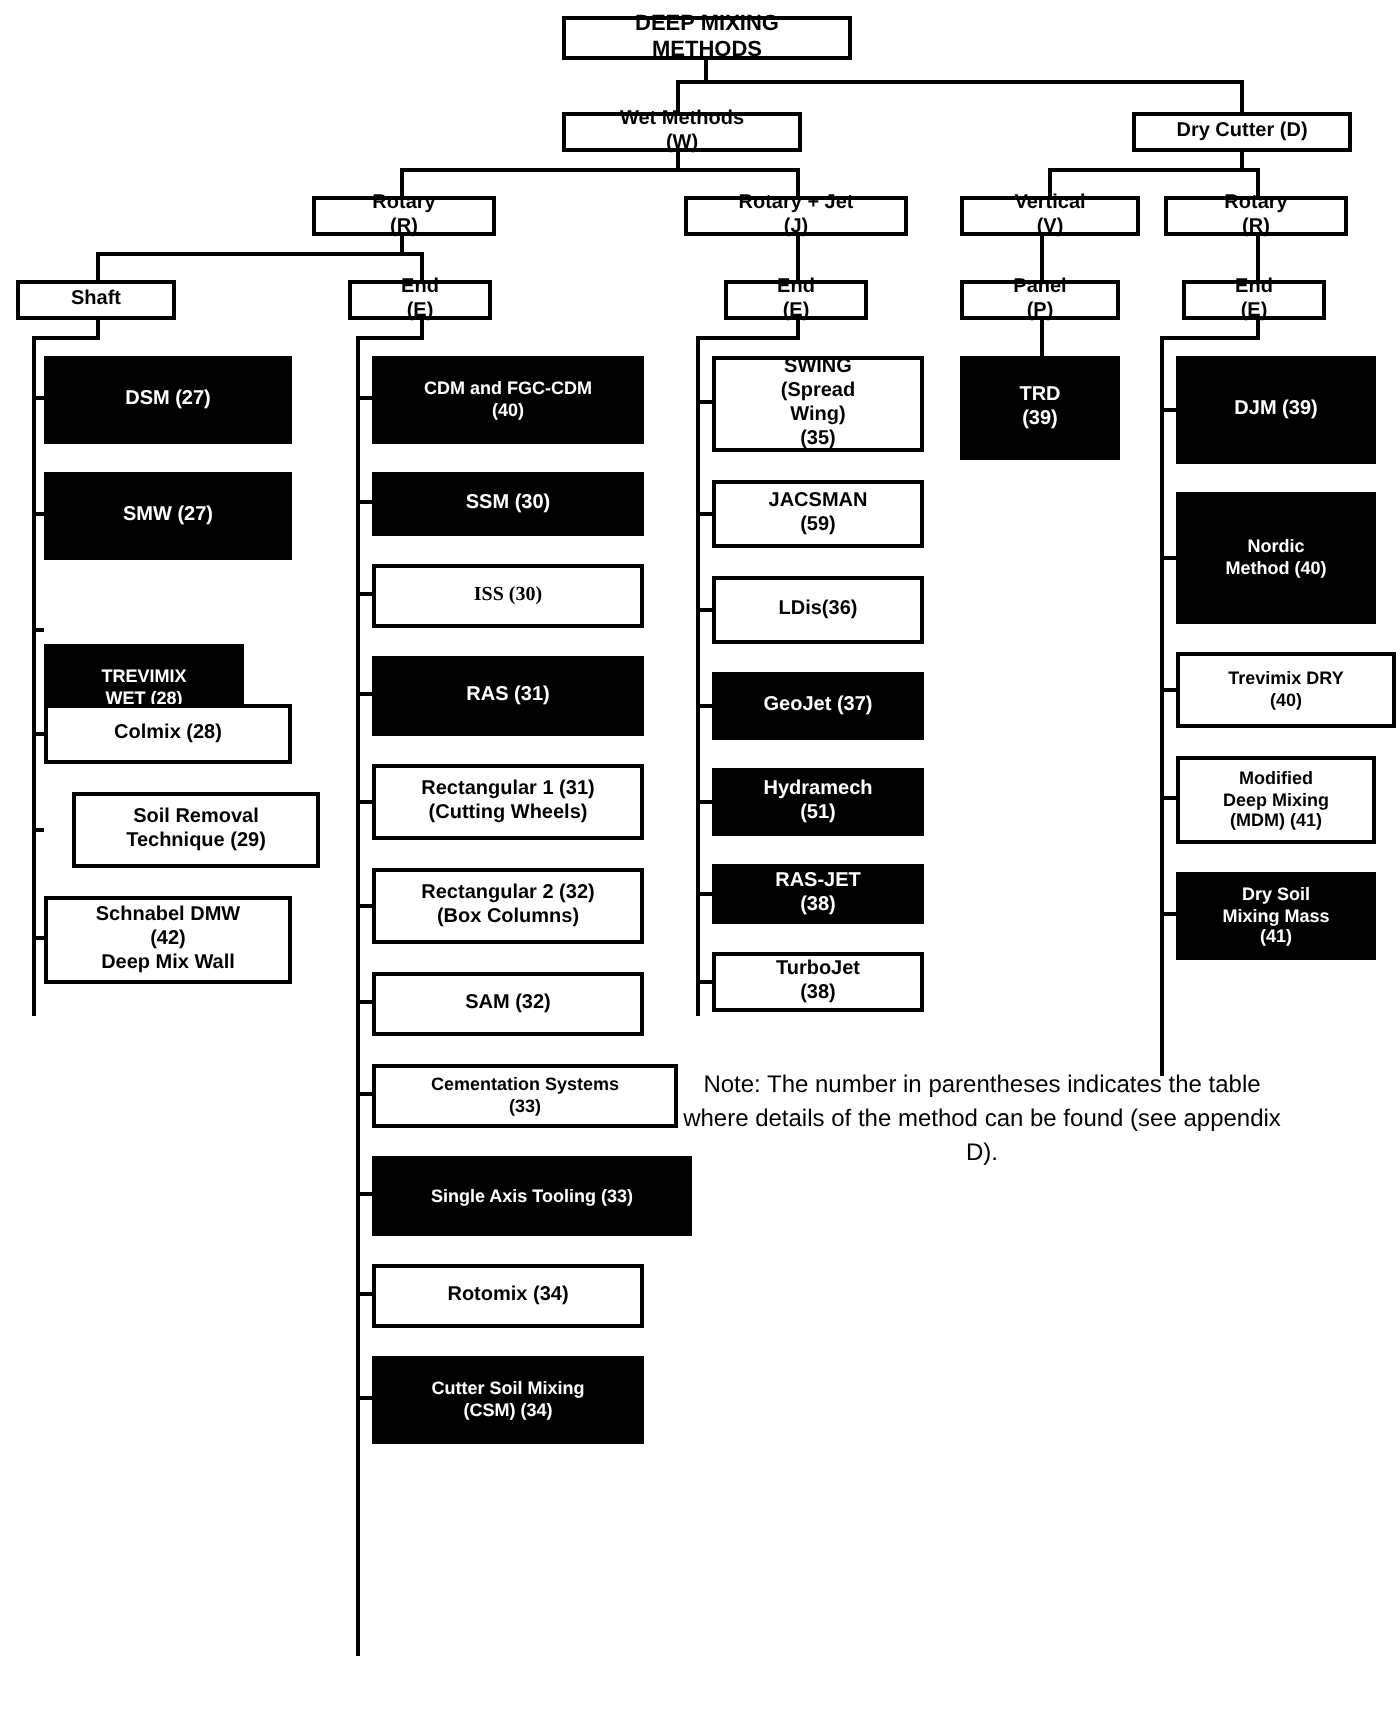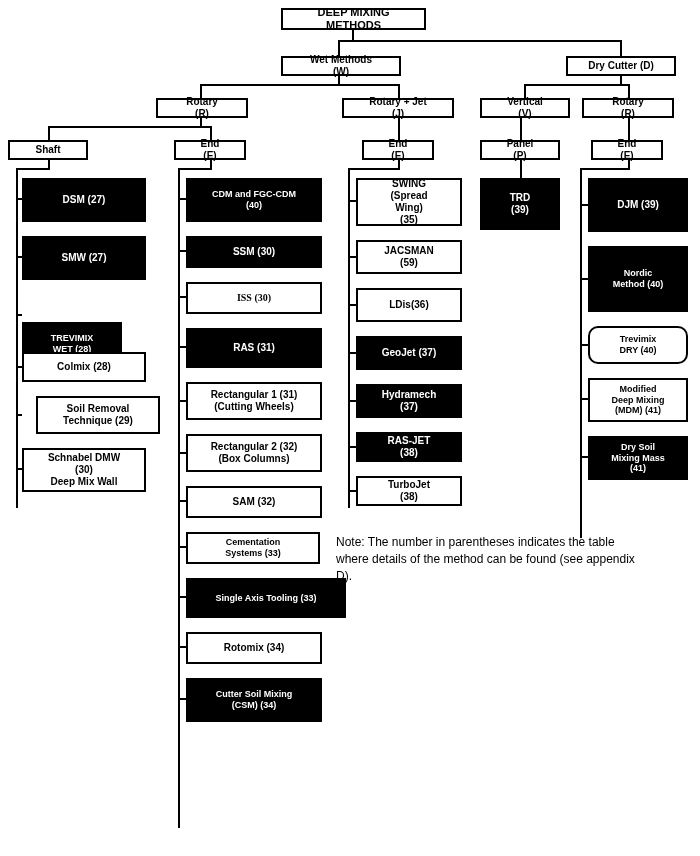--- a/index.html
+++ b/index.html
@@ -84,42 +84,42 @@
 
 <div class="line" style="left:48px;top:160px;width:2px;height:8px;"></div>
 <div class="line" style="left:16px;top:168px;width:34px;height:2px;"></div>
 <div class="line" style="left:16px;top:168px;width:2px;height:340px;"></div>
 
 <div class="box dark" style="left:22px;top:178px;width:124px;height:44px;">DSM (27)</div>
 <div class="box dark" style="left:22px;top:236px;width:124px;height:44px;">SMW (27)</div>
 <div class="box dark" style="left:22px;top:294px;width:100px;height:44px;font-size:9px;margin-top:28px;">TREVIMIX WET (28)</div>
 <div class="box" style="left:22px;top:352px;width:124px;height:30px;">Colmix (28)</div>
 <div class="box" style="left:22px;top:396px;width:124px;height:38px;margin-left:14px;">Soil Removal Technique (29)</div>
-<div class="box" style="left:22px;top:448px;width:124px;height:44px;white-space:pre-line;">Schnabel DMW (30)
+<div class="box" style="left:22px;top:448px;width:124px;height:44px;white-space:pre-line;">Schnabel DMW (42)
 Deep Mix Wall</div>
 
 <div class="line" style="left:16px;top:198px;width:6px;height:2px;"></div>
 <div class="line" style="left:16px;top:256px;width:6px;height:2px;"></div>
 <div class="line" style="left:16px;top:314px;width:6px;height:2px;"></div>
 <div class="line" style="left:16px;top:366px;width:6px;height:2px;"></div>
 <div class="line" style="left:16px;top:414px;width:6px;height:2px;"></div>
 <div class="line" style="left:16px;top:468px;width:6px;height:2px;"></div>
 
 <div class="line" style="left:210px;top:160px;width:2px;height:8px;"></div>
 <div class="line" style="left:178px;top:168px;width:34px;height:2px;"></div>
 <div class="line" style="left:178px;top:168px;width:2px;height:660px;"></div>
 
 <div class="box dark" style="left:186px;top:178px;width:136px;height:44px;font-size:9px;">CDM and FGC-CDM (40)</div>
 <div class="box dark" style="left:186px;top:236px;width:136px;height:32px;">SSM (30)</div>
 <div class="box" style="left:186px;top:282px;width:136px;height:32px;font-family:Liberation Serif, serif;">ISS (30)</div>
 <div class="box dark" style="left:186px;top:328px;width:136px;height:40px;">RAS (31)</div>
 <div class="box" style="left:186px;top:382px;width:136px;height:38px;">Rectangular 1 (31) (Cutting Wheels)</div>
 <div class="box" style="left:186px;top:434px;width:136px;height:38px;">Rectangular 2 (32) (Box Columns)</div>
 <div class="box" style="left:186px;top:486px;width:136px;height:32px;text-align:center;">SAM (32)</div>
-<div class="box" style="left:186px;top:532px;width:134px;height:32px;font-size:9px;">Cementation Systems (33)</div>
+<div class="box" style="left:186px;top:532px;width:153px;height:32px;font-size:9px;">Cementation Systems (33)</div>
 <div class="box dark" style="left:186px;top:578px;width:160px;height:40px;font-size:9px;">Single Axis Tooling (33)</div>
 <div class="box" style="left:186px;top:632px;width:136px;height:32px;">Rotomix   (34)</div>
 <div class="box dark" style="left:186px;top:678px;width:136px;height:44px;font-size:9px;">Cutter Soil Mixing (CSM) (34)</div>
 
 <div class="line" style="left:178px;top:198px;width:8px;height:2px;"></div>
 <div class="line" style="left:178px;top:250px;width:8px;height:2px;"></div>
 <div class="line" style="left:178px;top:296px;width:8px;height:2px;"></div>
 <div class="line" style="left:178px;top:346px;width:8px;height:2px;"></div>
 <div class="line" style="left:178px;top:400px;width:8px;height:2px;"></div>
 <div class="line" style="left:178px;top:452px;width:8px;height:2px;"></div>
@@ -132,44 +132,44 @@
 <div class="line" style="left:398px;top:160px;width:2px;height:8px;"></div>
 <div class="line" style="left:348px;top:168px;width:52px;height:2px;"></div>
 <div class="line" style="left:348px;top:168px;width:2px;height:340px;"></div>
 
 <div class="box" style="left:356px;top:178px;width:106px;height:48px;white-space:pre-line;">SWING
 (Spread Wing)
 (35)</div>
 <div class="box" style="left:356px;top:240px;width:106px;height:34px;">JACSMAN (59)</div>
 <div class="box" style="left:356px;top:288px;width:106px;height:34px;">LDis(36)</div>
 <div class="box dark" style="left:356px;top:336px;width:106px;height:34px;">GeoJet (37)</div>
-<div class="box dark" style="left:356px;top:384px;width:106px;height:34px;">Hydramech (37)</div>
+<div class="box dark" style="left:356px;top:384px;width:106px;height:34px;">Hydramech (51)</div>
 <div class="box dark" style="left:356px;top:432px;width:106px;height:30px;">RAS-JET (38)</div>
 <div class="box" style="left:356px;top:476px;width:106px;height:30px;">TurboJet (38)</div>
 
 <div class="line" style="left:348px;top:200px;width:8px;height:2px;"></div>
 <div class="line" style="left:348px;top:256px;width:8px;height:2px;"></div>
 <div class="line" style="left:348px;top:304px;width:8px;height:2px;"></div>
 <div class="line" style="left:348px;top:352px;width:8px;height:2px;"></div>
 <div class="line" style="left:348px;top:400px;width:8px;height:2px;"></div>
 <div class="line" style="left:348px;top:446px;width:8px;height:2px;"></div>
 <div class="line" style="left:348px;top:490px;width:8px;height:2px;"></div>
 
 <div class="line" style="left:520px;top:160px;width:2px;height:18px;"></div>
 <div class="box dark" style="left:480px;top:178px;width:80px;height:52px;">TRD (39)</div>
 
 <div class="line" style="left:628px;top:160px;width:2px;height:8px;"></div>
 <div class="line" style="left:580px;top:168px;width:50px;height:2px;"></div>
 <div class="line" style="left:580px;top:168px;width:2px;height:370px;"></div>
 
 <div class="box dark" style="left:588px;top:178px;width:100px;height:54px;">DJM (39)</div>
 <div class="box dark" style="left:588px;top:246px;width:100px;height:66px;font-size:9px;">Nordic Method (40)</div>
-<div class="box" style="left:588px;top:326px;width:100px;height:38px;font-size:9px;border-radius:10px;">Trevimix DRY (40)</div>
+<div class="box" style="left:588px;top:326px;width:110px;height:38px;font-size:9px;">Trevimix DRY (40)</div>
 <div class="box" style="left:588px;top:378px;width:100px;height:44px;font-size:9px;">Modified Deep Mixing (MDM) (41)</div>
 <div class="box dark" style="left:588px;top:436px;width:100px;height:44px;font-size:9px;">Dry Soil Mixing Mass (41)</div>
 
 <div class="line" style="left:580px;top:204px;width:8px;height:2px;"></div>
 <div class="line" style="left:580px;top:278px;width:8px;height:2px;"></div>
 <div class="line" style="left:580px;top:344px;width:8px;height:2px;"></div>
 <div class="line" style="left:580px;top:398px;width:8px;height:2px;"></div>
 <div class="line" style="left:580px;top:456px;width:8px;height:2px;"></div>
 
-<div class="note" style="left:336px;top:534px;width:310px;">Note: The number in parentheses indicates the table where details of the method can be found (see appendix D).</div>
+<div class="note" style="left:336px;top:534px;width:310px;text-align:center;">Note: The number in parentheses indicates the table where details of the method can be found (see appendix D).</div>
 
 </body></html>

